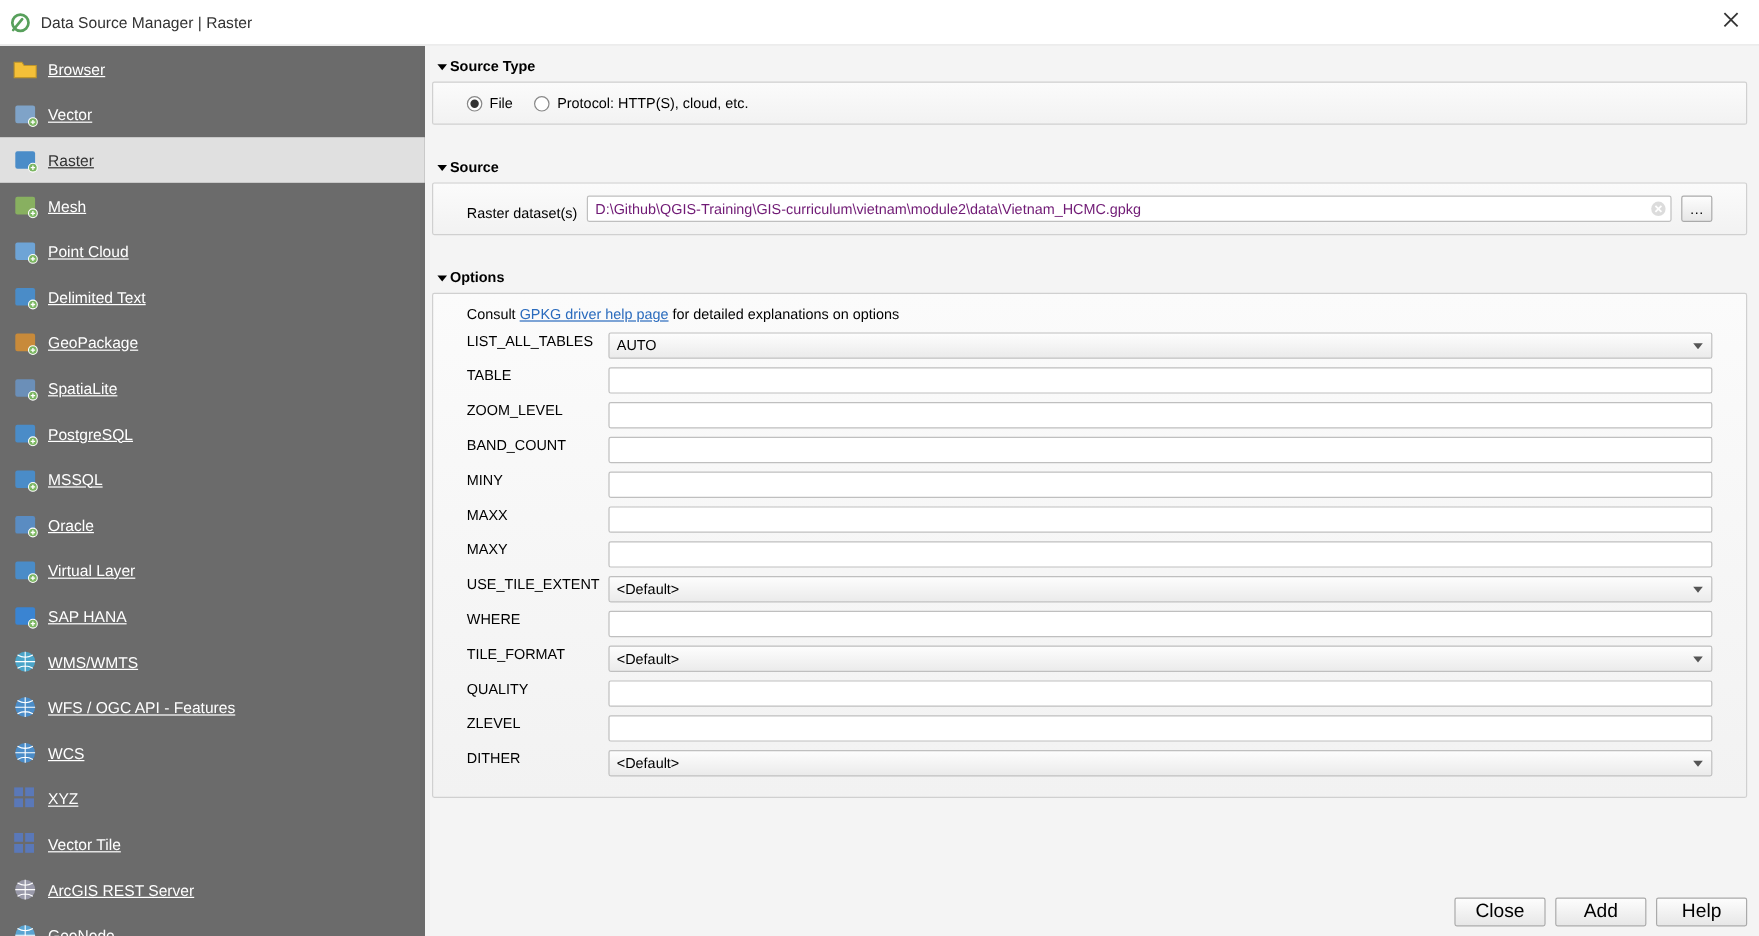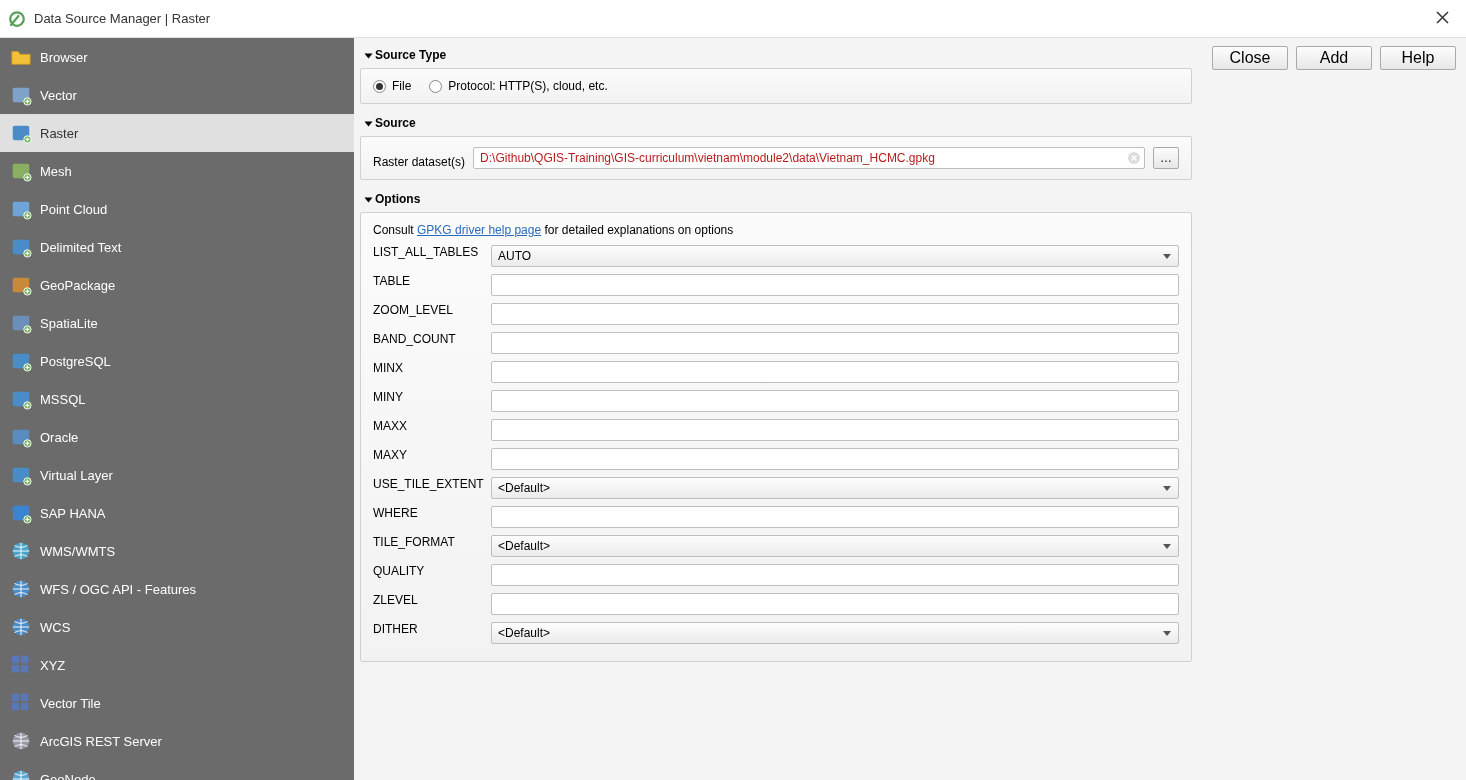--- a/index.html
+++ b/index.html
@@ -9,42 +9,42 @@
 .titlebar { height: 38px; background: #ffffff; display: flex; align-items: center; padding: 0 8px; border-bottom: 1px solid #e0e0e0; }
 .titlebar .app-icon { width: 18px; height: 18px; margin-right: 8px; }
 .titlebar .title { font-size: 13px; color: #333; flex: 1; }
 .titlebar .close-x { width: 32px; text-align: center; cursor: pointer; font-size: 16px; color: #333; }
 
 
 .body-wrap { display: flex; height: calc(780px - 38px); }
 
 
 .sidebar { width: 354px; background: #6b6b6b; color: #fff; overflow-y: auto; }
-.sidebar-item { display: flex; align-items: center; height: 38px; padding: 0 8px; cursor: pointer; }
+.sidebar-item { display: flex; align-items: center; height: 38px; padding: 0 8px; cursor: pointer; text-decoration: underline; }
 .sidebar-item.active { background: #e0e0e0; color: #333; }
 .sidebar-item .sicon { width: 26px; height: 26px; display: flex; align-items: center; justify-content: center; margin-right: 6px; flex-shrink: 0; }
 .sidebar-item .slabel { font-size: 13px; }
 
 
-.main { flex: 1; background: #f4f4f4; display: flex; flex-direction: row; overflow: hidden; }
+.main { flex: 1; background: #f4f4f4; display: flex; flex-direction: column; overflow: hidden; }
 .main-scroll { flex: 1; overflow-y: auto; padding: 6px 10px 6px 6px; }
 .group-title { font-weight: bold; font-size: 12px; padding: 4px 2px 6px 6px; color: #000; }
 .group-title .arrow { display: inline-block; width: 0; height: 0; border-left: 5px solid #000; border-top: 4px solid transparent; border-bottom: 4px solid transparent; margin-right: 4px; transform: rotate(90deg); vertical-align: middle; }
-.group-box { border: 1px solid #d0d0d0; background: linear-gradient(#fbfbfb,#f2f2f2); padding: 10px 12px; border-radius: 2px; margin-bottom: 8px; }
+.group-box { border: 1px solid #d0d0d0; background: linear-gradient(#fbfbfb,#f2f2f2); padding: 10px 28px; border-radius: 2px; margin-bottom: 24px; }
 
 
 .radio-row { display: flex; align-items: center; gap: 18px; }
 .radio { display: flex; align-items: center; gap: 6px; cursor: pointer; }
 .radio .rdot { width: 13px; height: 13px; border: 1px solid #888; border-radius: 50%; display: flex; align-items: center; justify-content: center; background: #fff; }
 .radio .rdot.checked::after { content: ""; width: 7px; height: 7px; background: #333; border-radius: 50%; display: block; }
 
 
 .src-row { display: flex; align-items: flex-end; gap: 8px; }
 .src-row .label { font-size: 12px; }
-.src-row .path-input { flex: 1; height: 22px; border: 1px solid #bfbfbf; background: #fff; padding: 0 24px 0 6px; font-size: 12px; color: #b91c1c; border-radius: 2px; position: relative; }
+.src-row .path-input { flex: 1; height: 22px; border: 1px solid #bfbfbf; background: #fff; padding: 0 24px 0 6px; font-size: 12px; color: #701a75; border-radius: 2px; position: relative; }
 .path-wrap { position: relative; flex: 1; display: flex; }
 .clear-btn { position: absolute; right: 4px; top: 50%; transform: translateY(-50%); width: 14px; height: 14px; opacity: 0.5; cursor: pointer; }
 .browse-btn { width: 26px; height: 22px; border: 1px solid #aaa; background: linear-gradient(#fdfdfd,#e7e7e7); border-radius: 2px; cursor: pointer; font-size: 12px; text-align: center; line-height: 18px; }
 
 
 .consult-line { margin-bottom: 8px; }
 .consult-line a { color: #2a6bbd; text-decoration: underline; }
 .opt-row { display: flex; align-items: flex-start; margin-bottom: 7px; }
 .opt-row .olabel { width: 118px; font-size: 12px; color: #000; }
 .opt-row .oinput { flex: 1; height: 22px; border: 1px solid #bfbfbf; background: #fff; padding: 0 6px; border-radius: 2px; font-size: 12px; }
@@ -338,24 +338,20 @@
             </div>
             <div class="opt-row">
               <span class="olabel">ZOOM_LEVEL</span>
               <input class="oinput" value="" style="">
             </div>
             <div class="opt-row">
               <span class="olabel">BAND_COUNT</span>
               <input class="oinput" value="" style="">
             </div>
             <div class="opt-row">
-              <span class="olabel">MINX</span>
-              <input class="oinput" value="" style="">
-            </div>
-            <div class="opt-row">
               <span class="olabel">MINY</span>
               <input class="oinput" value="" style="">
             </div>
             <div class="opt-row">
               <span class="olabel">MAXX</span>
               <input class="oinput" value="" style="">
             </div>
             <div class="opt-row">
               <span class="olabel">MAXY</span>
               <input class="oinput" value="" style="">

